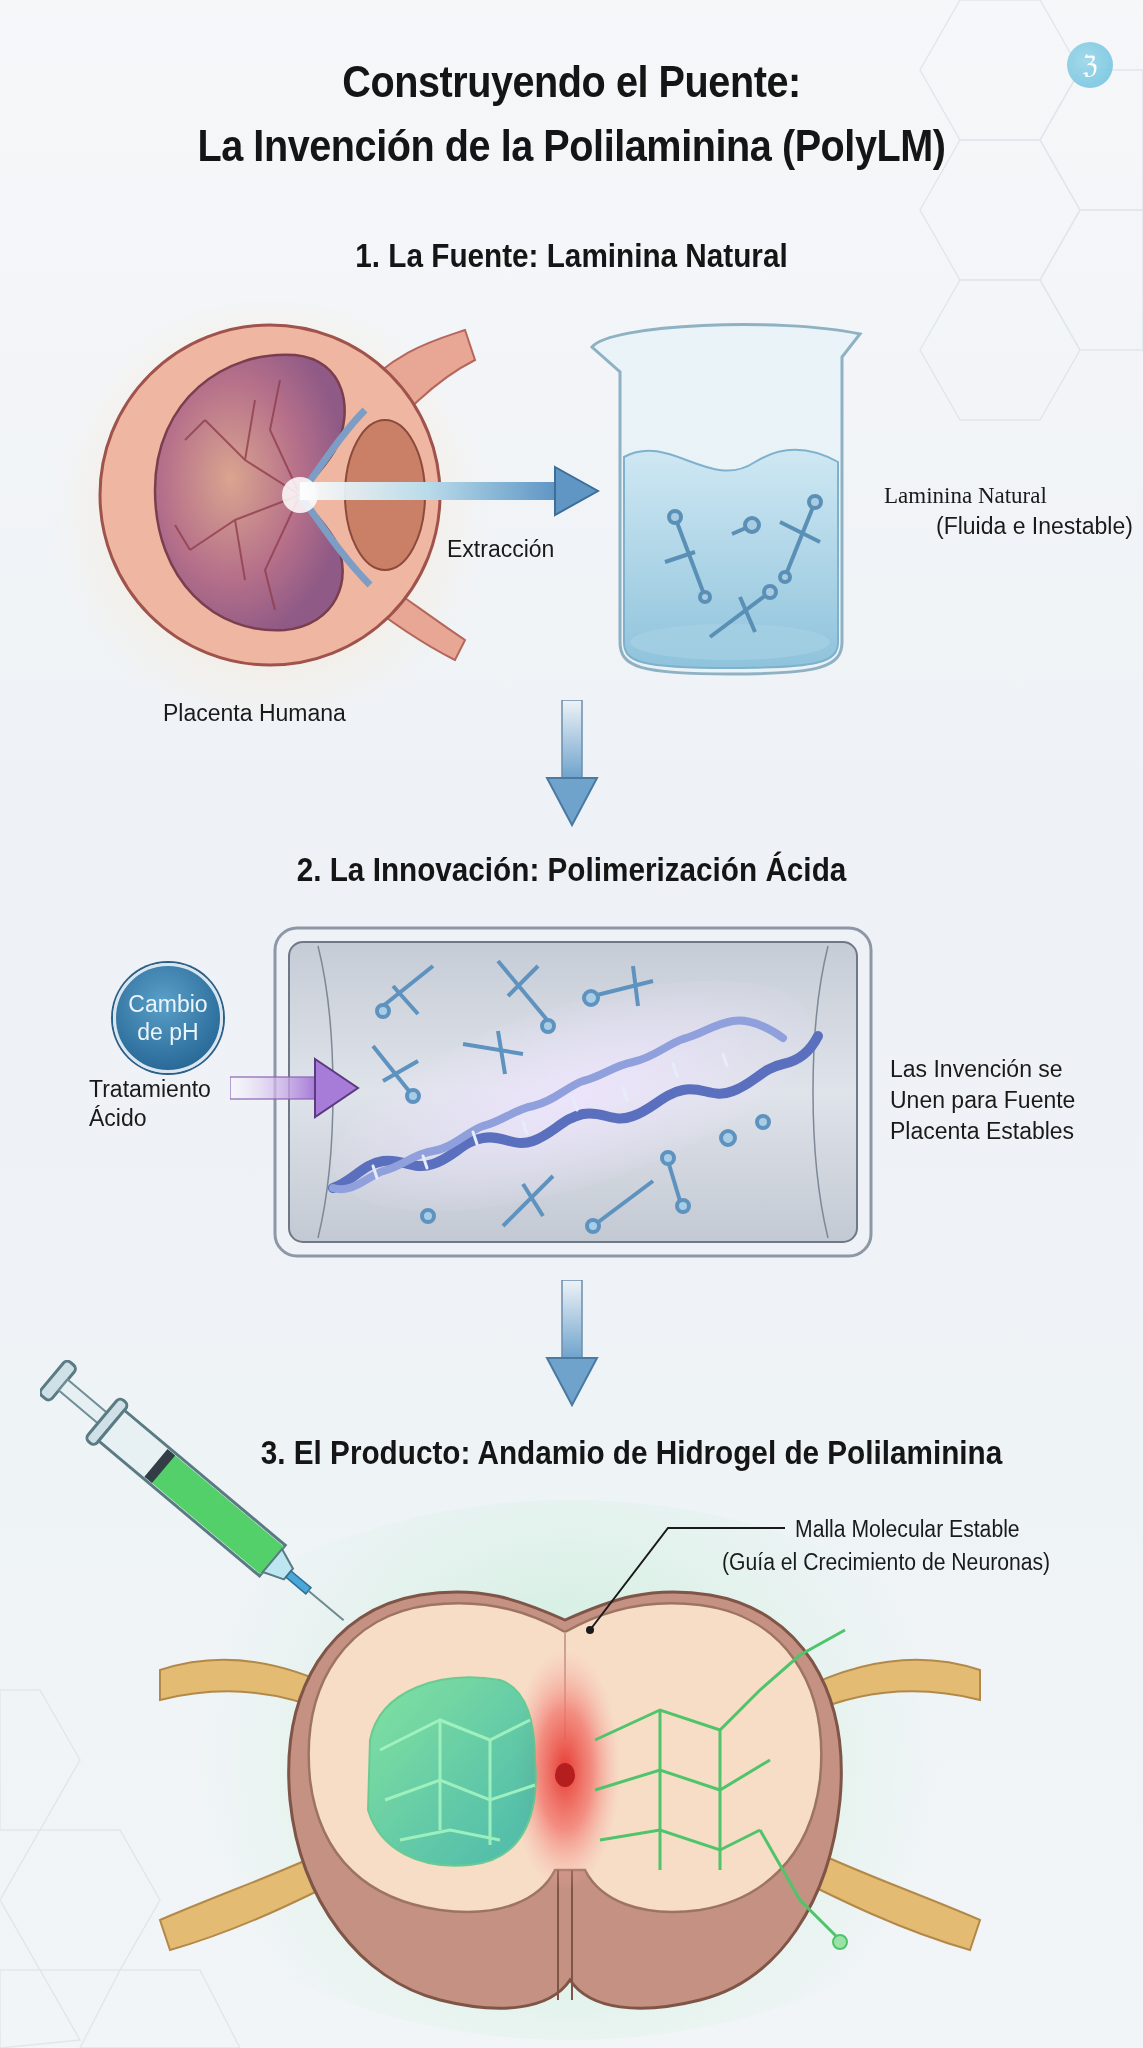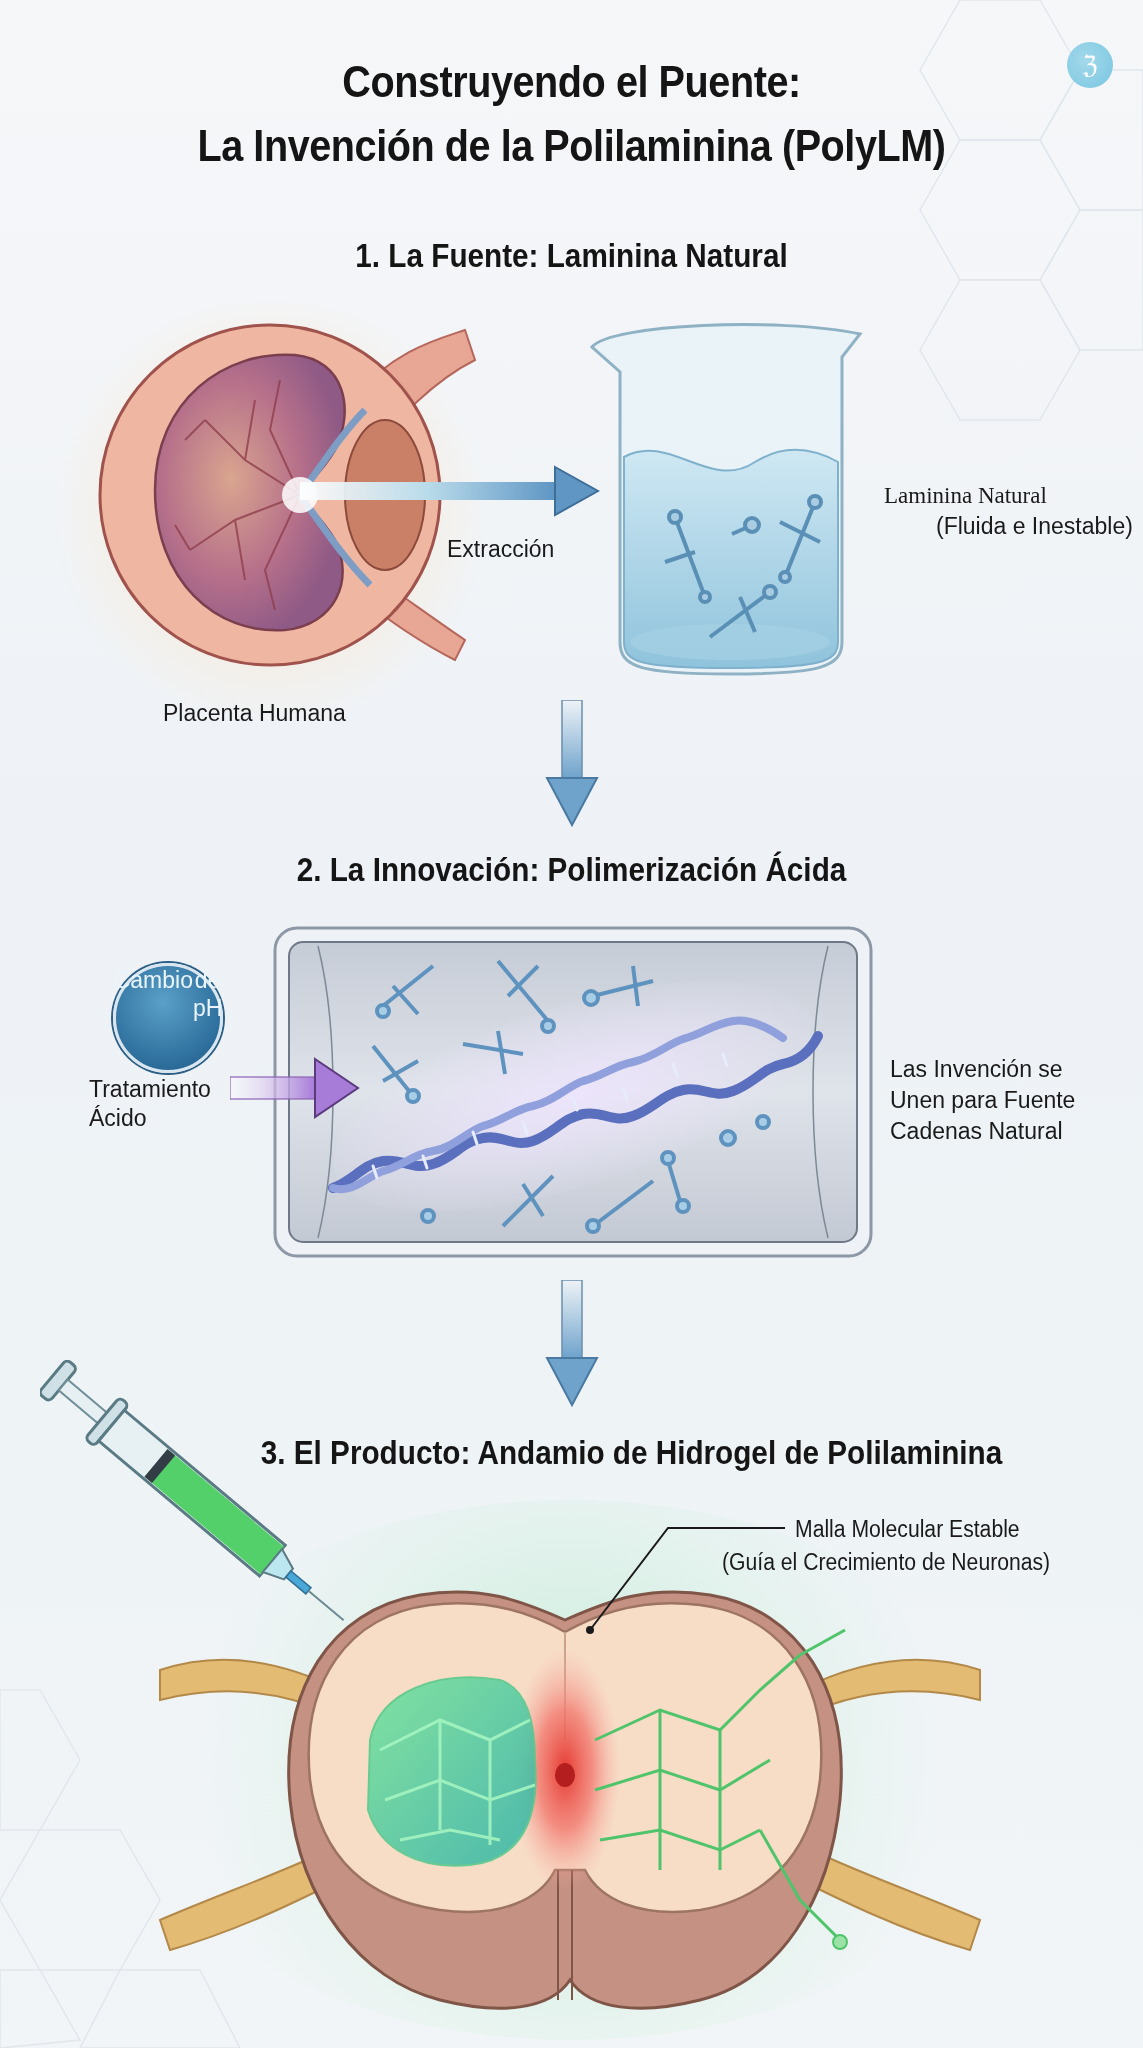--- a/index.html
+++ b/index.html
@@ -26,21 +26,21 @@
     position:absolute; left:1067px; top:42px; width:46px; height:46px; border-radius:50%;
     background: radial-gradient(circle at 40% 40%,#9bd6ea,#6cc1de);
     color:#fff; font-family:"DejaVu Serif", serif; font-size:26px; text-align:center; line-height:46px;
     opacity:0.9;
   }
   .ph-badge {
     position:absolute; left:113px; top:963px; width:104px; height:104px; border-radius:50%;
     background: radial-gradient(circle at 45% 35%,#5aa0c8,#2d6e9c 70%,#235a83);
     border:3px solid #d9e6ef; box-shadow:0 0 0 2px #2c5f86;
     color:#eaf4fb; text-align:center; font-size:23px; line-height:28px;
-    display:flex; flex-direction:row; justify-content:center;
+    display:flex; flex-direction:column; justify-content:center;
   }
 </style>
 </head>
 <body>
 
 <svg class="hexbg" viewBox="0 0 1143 2048">
   <g fill="none" stroke="#dde3ea" stroke-width="1.5" opacity="0.8">
     <polygon points="960,0 1040,0 1080,70 1040,140 960,140 920,70"></polygon>
     <polygon points="1080,70 1143,70 1143,210 1080,210 1040,140"></polygon>
     <polygon points="960,140 1040,140 1080,210 1040,280 960,280 920,210"></polygon>
@@ -235,21 +235,21 @@
         <stop offset="1" stop-color="#a77bd8"></stop>
       </linearGradient>
     </defs>
   <rect x="0" y="22" width="85" height="22" fill="url(#aa)" stroke="#8a63b5" stroke-width="1.2"></rect>
   <polygon points="85,4 128,33 85,62" fill="#a77bd8" stroke="#5b3a7d" stroke-width="2"></polygon>
 </svg>
 
 <div class="label" style="left:890px;top:1054px;line-height:31px;">
   <div>Las Invención se</div>
   <div>Unen para Fuente</div>
-  <div>Cadenas Natural</div>
+  <div>Placenta Estables</div>
 </div>
 
 <svg class="abs" style="left:537px;top:1280px;" width="70" height="130" viewBox="0 0 70 130">
   <rect x="25" y="0" width="20" height="78" fill="url(#da)" stroke="#6b8fae" stroke-width="1.5"></rect>
   <polygon points="10,78 60,78 35,125" fill="#6fa3cc" stroke="#4a7aa2" stroke-width="2"></polygon>
 </svg>
 
 <div class="section-title" style="top:1433px;left:60px;">3. El Producto: Andamio de Hidrogel de Polilaminina</div>
 
 <div class="abs" style="left:130px;top:1500px;width:880px;height:540px;border-radius:50%;background:radial-gradient(circle,rgba(160,230,190,0.55) 0%,rgba(200,240,215,0.25) 50%,rgba(238,243,246,0) 72%);"></div>

